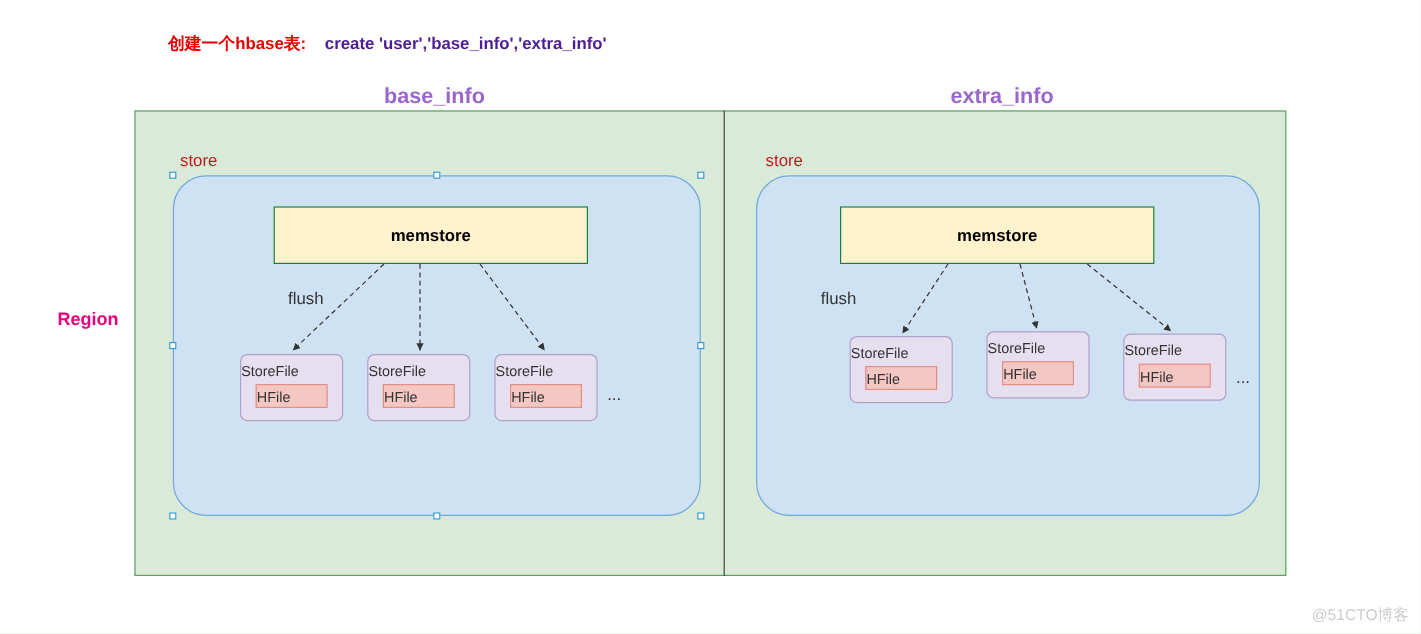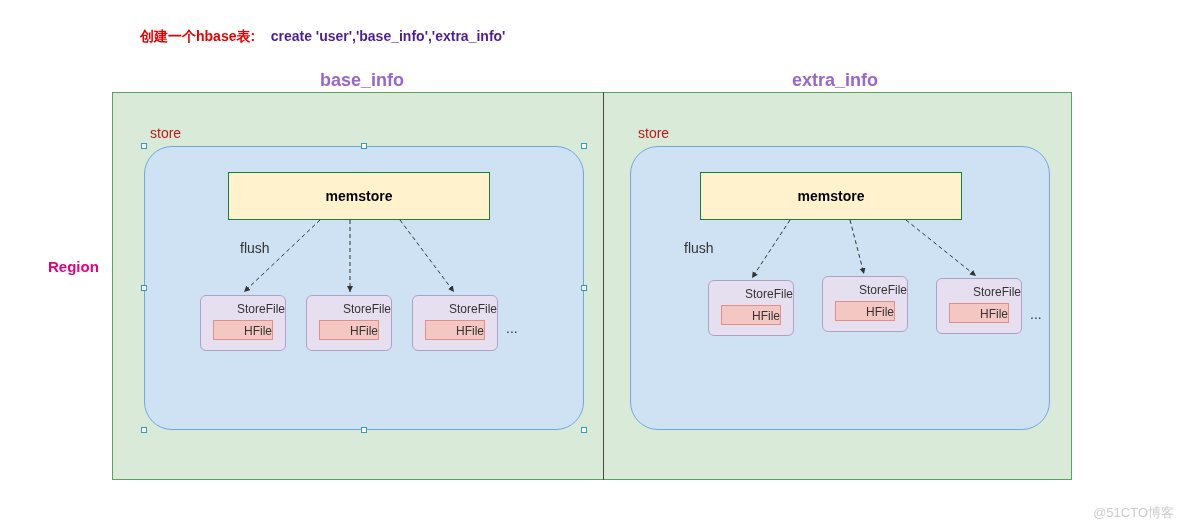--- a/index.html
+++ b/index.html
@@ -108,21 +108,21 @@
   .flush-label.left { left: 240px; top: 240px; }
   .flush-label.right { left: 684px; top: 240px; }
 
   .sf-box {
     position: absolute;
     width: 86px;
     height: 56px;
     background: #e6dff0;
     border: 1px solid #b0a0c8;
     border-radius: 6px;
-    text-align: right;
+    text-align: left;
   }
   .sf-box .sf-title { font-size: 12px; color: #333; margin-top: 6px; }
   .sf-box .hfile {
     margin: 4px auto 10px auto;
     width: 60px; height: 20px;
     background: #f4c7c3;
     border: 1px solid #e0908a;
     font-size: 12px; color: #333;
     line-height: 20px;
   }

